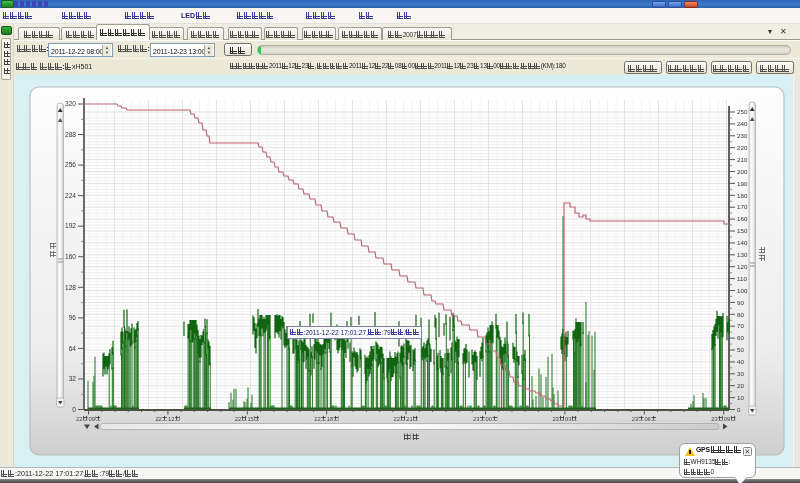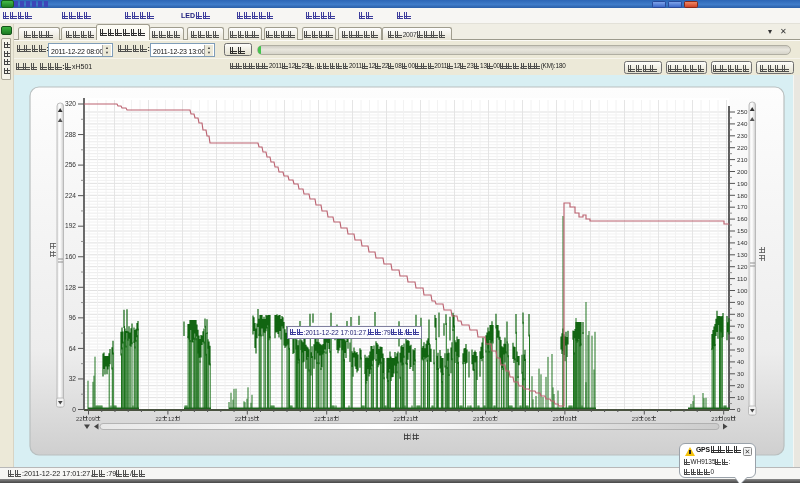--- a/index.html
+++ b/index.html
@@ -30,21 +30,21 @@
 .pbar:before{content:"";position:absolute;left:0;top:0;width:3px;height:8px;background:#44c34c;border-radius:4px 0 0 4px}
 .sidebar{left:0;top:24px;width:14px;height:456px;background:#ece9d8;border-right:1px solid #d8d4c4}
 .caricon{left:1px;top:2px;width:11px;height:9px;background:linear-gradient(180deg,#39b13e,#1d7a22);border-radius:2px;border:1px solid #14541a}
 .vtab{left:1px;top:14px;width:10px;height:42px;background:#f6f4ea;border:1px solid #aca899;border-radius:2px 0 0 2px;padding:3px 0 0 1.5px}
 .vtab i{display:block;width:6px;height:6px;margin-bottom:2.5px;
 background:repeating-linear-gradient(90deg,#444 0 .8px,transparent .8px 3px),repeating-linear-gradient(0deg,#444 0 .8px,transparent .8px 3px)}
 .page{left:14px;top:75px;width:781px;height:392px;background:#d8eff3}
 .rstrip{left:793px;top:75px;width:7px;height:392px;background:#e9e7e0;border-left:1px solid #f6f6f3}
 .ttip{left:287px;top:326px;width:135px;height:13px;background:#fbfbff;border:1px solid #8080a0;font-size:6.6px;color:#1a1a6e;padding:1.5px 0 0 2px;z-index:5}
 .ttip i.cn{width:5.8px;height:6px;vertical-align:-0.5px}
-.statusbar{left:0;top:467px;width:800px;height:12px;background:#f6f6f4;border-top:1px solid #b8b8b8;font-size:7.2px;color:#222;padding:2px 0 0 8px}
+.statusbar{left:0;top:467px;width:800px;height:12px;background:#f6f6f4;border-top:1px solid #b8b8b8;font-size:7.2px;color:#222;padding:2px 0 0 1px}
 .statusbar i.c{width:6.2px;height:6.6px}
 .darkstrip{left:0;top:479px;width:800px;height:4px;background:linear-gradient(180deg,#8a8a8a,#5f5f5f 60%,#474747)}
 .balloon{left:679px;top:443px;width:77px;height:35px;background:#fff;border:1.5px solid #9aa2aa;border-radius:6px;z-index:9;padding:2px 3px 0 4px}
 .balloon .warn{position:absolute;left:5px;top:3px;width:0;height:0;border-left:5px solid transparent;border-right:5px solid transparent;border-bottom:9px solid #f4c20d}
 .balloon .warn:after{content:"";position:absolute;left:-0.8px;top:2.5px;width:1.6px;height:4px;background:#222}
 .balloon .bt{margin-left:12px;color:#111}
 .balloon .bx{position:absolute;right:3px;top:3px;width:9px;height:9px;border:1px solid #888;border-radius:1.5px;font-size:7px;line-height:7px;text-align:center;color:#444;background:#f4f4f4}
 .balloon .body{margin-top:3.5px;font-size:6.6px;color:#222;line-height:1.45}
 .balloon .body i.c{width:5.8px;height:6.2px;color:#333}
 .tail{left:735px;top:477px;width:0;height:0;border-left:5px solid transparent;border-right:7px solid transparent;border-top:7px solid #fff;z-index:10;filter:drop-shadow(0 1.5px 0 #9aa2aa)}

